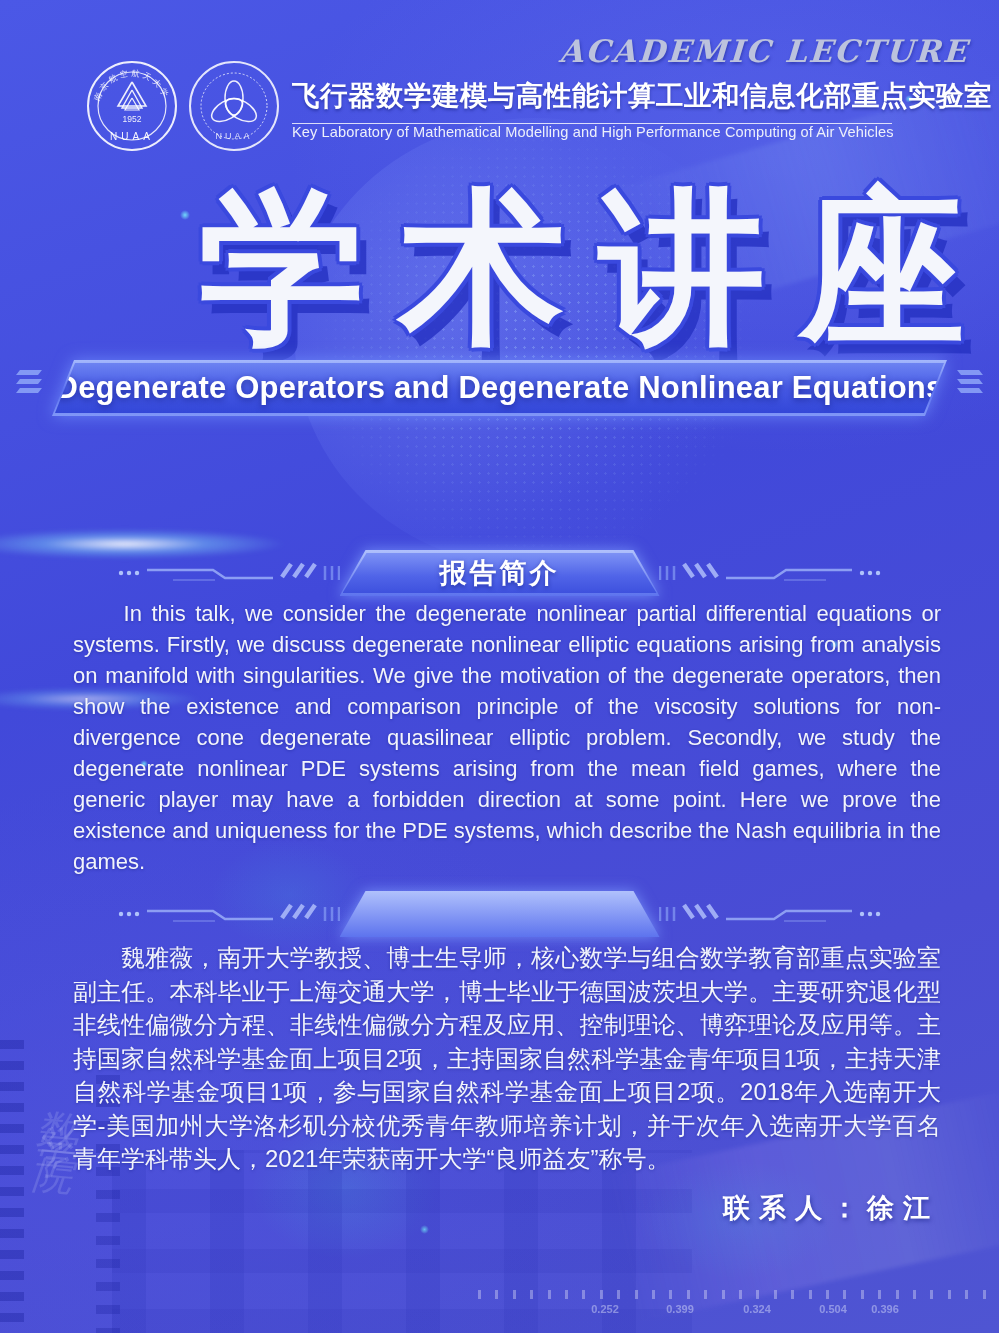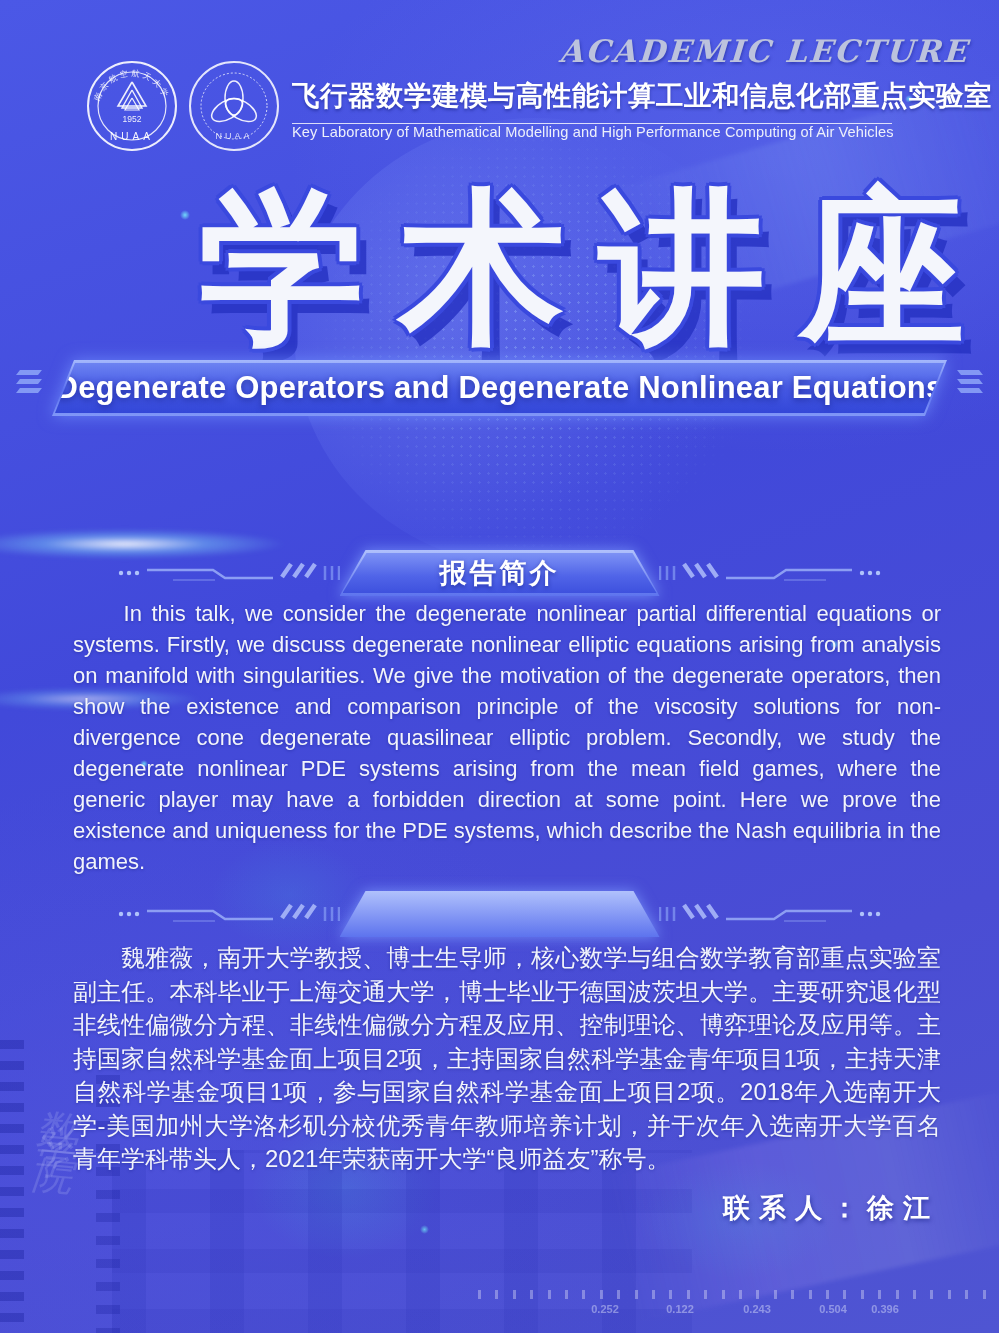--- a/index.html
+++ b/index.html
@@ -130,22 +130,22 @@
   <span class="sparkle" style="left:905px;top:95px;width:8px;height:8px;"></span>
   <span class="sparkle" style="left:830px;top:640px;width:9px;height:9px;"></span>
   <span class="sparkle" style="left:140px;top:760px;width:8px;height:8px;"></span>
   <span class="sparkle" style="left:420px;top:1225px;width:9px;height:9px;"></span>
   <div class="left-bars"></div>
   <div class="left-bars-2"></div>
   <div class="block-grid"></div>
   <div class="ruler"></div>
   <div class="ruler-nums">
     <span class="rn-0">0.252</span>
-    <span class="rn-1">0.122</span>
-    <span class="rn-2">0.243</span>
+    <span class="rn-1">0.399</span>
+    <span class="rn-2">0.324</span>
     <span class="rn-3">0.504</span>
     <span class="rn-4">0.396</span>
   </div>
 
   <div class="logos">
     <div class="logo">
       <svg width="92" height="92" viewBox="0 0 92 92">
         <defs>
             <path id="arc1" d="M12,50 A34,34 0 0 1 80,50" fill="none"></path>
           </defs>

